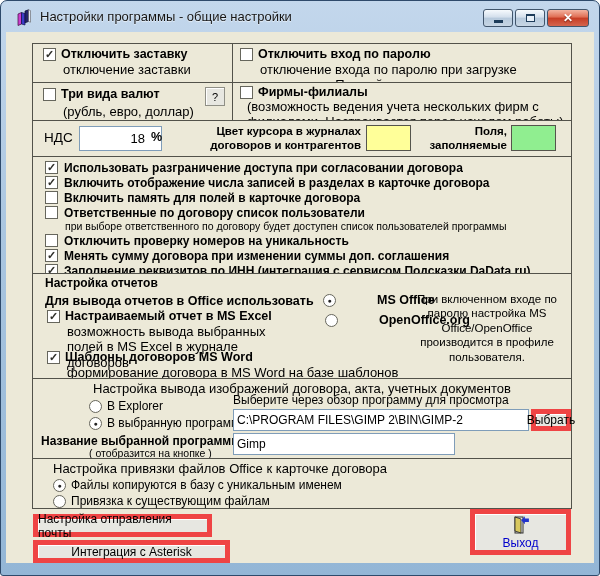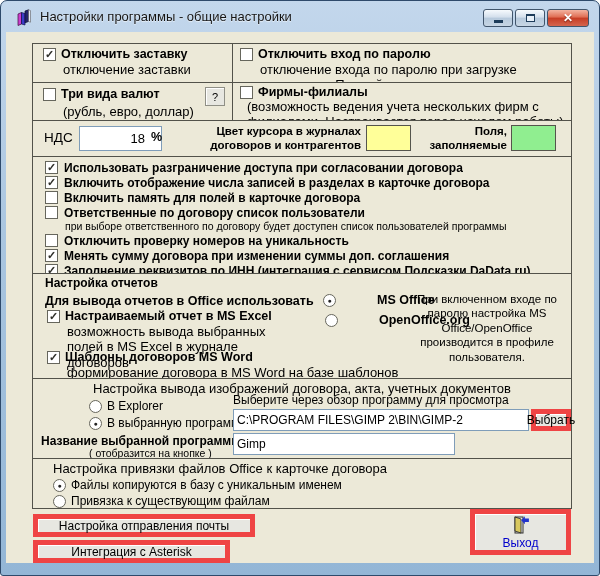--- a/index.html
+++ b/index.html
@@ -239,21 +239,21 @@
         <span>Файлы копируются в базу с уникальным именем</span>
       </div>
       <div class="radio-row" style="left:20px;top:35px;">
         <span class="rb">
             <i></i>
           </span>
         <span>Привязка к существующим файлам</span>
       </div>
     </div>
 
-    <div class="btn" style="left:27px;top:482px;width:222px;height:23px;">
+    <div class="btn" style="left:27px;top:482px;width:179px;height:23px;">
       <span>Настройка отправления почты</span>
     </div>
     <div class="btn" style="left:27px;top:508px;width:197px;height:23px;">
       <span>Интеграция с Asterisk</span>
     </div>
     <div class="btn exit-btn" style="left:464px;top:477px;width:101px;height:46px;">
       <svg width="22" height="20" viewBox="0 0 22 20">
         <rect x="5" y="2" width="8" height="16" fill="none" stroke="#333" stroke-width="1"></rect>
         <polygon points="5,2 11,4 11,18 5,16" fill="#d8c85e" stroke="#222" stroke-width="0.8"></polygon>
         <path d="M21 6 h-4.5 v-2.5 l-4 4.5 4 4.5 v-2.5 h4.5 z" fill="#2233cc" transform="translate(0,-2) scale(0.9)"></path>

